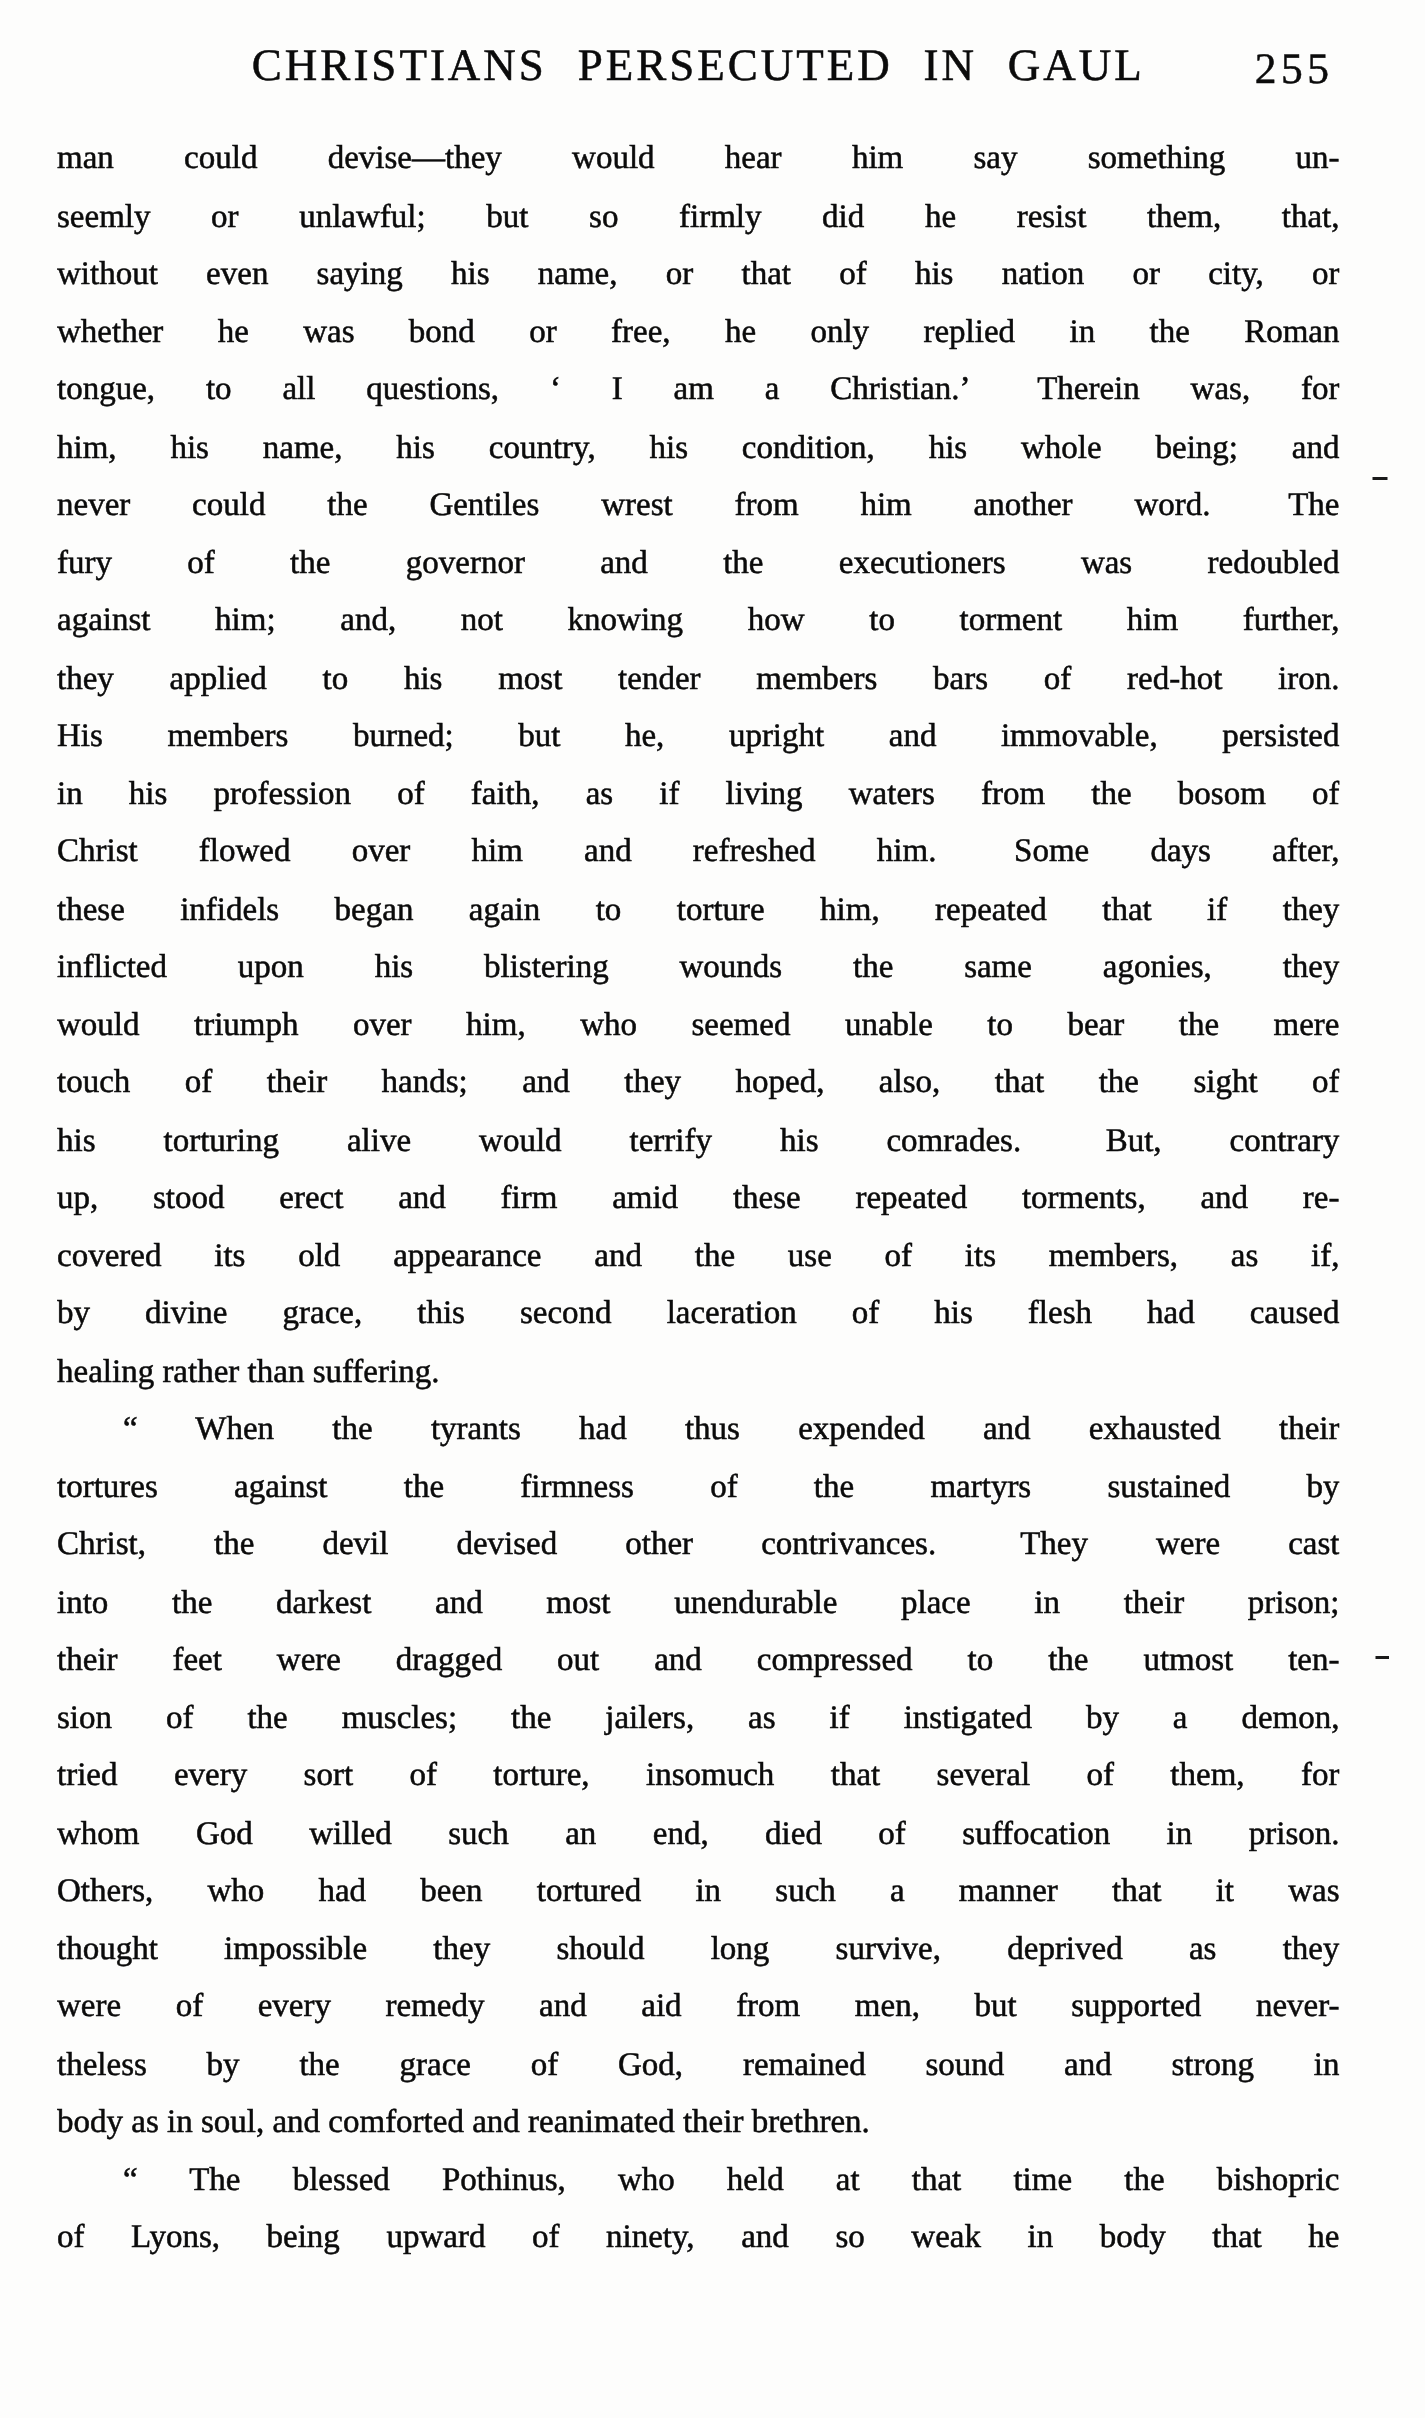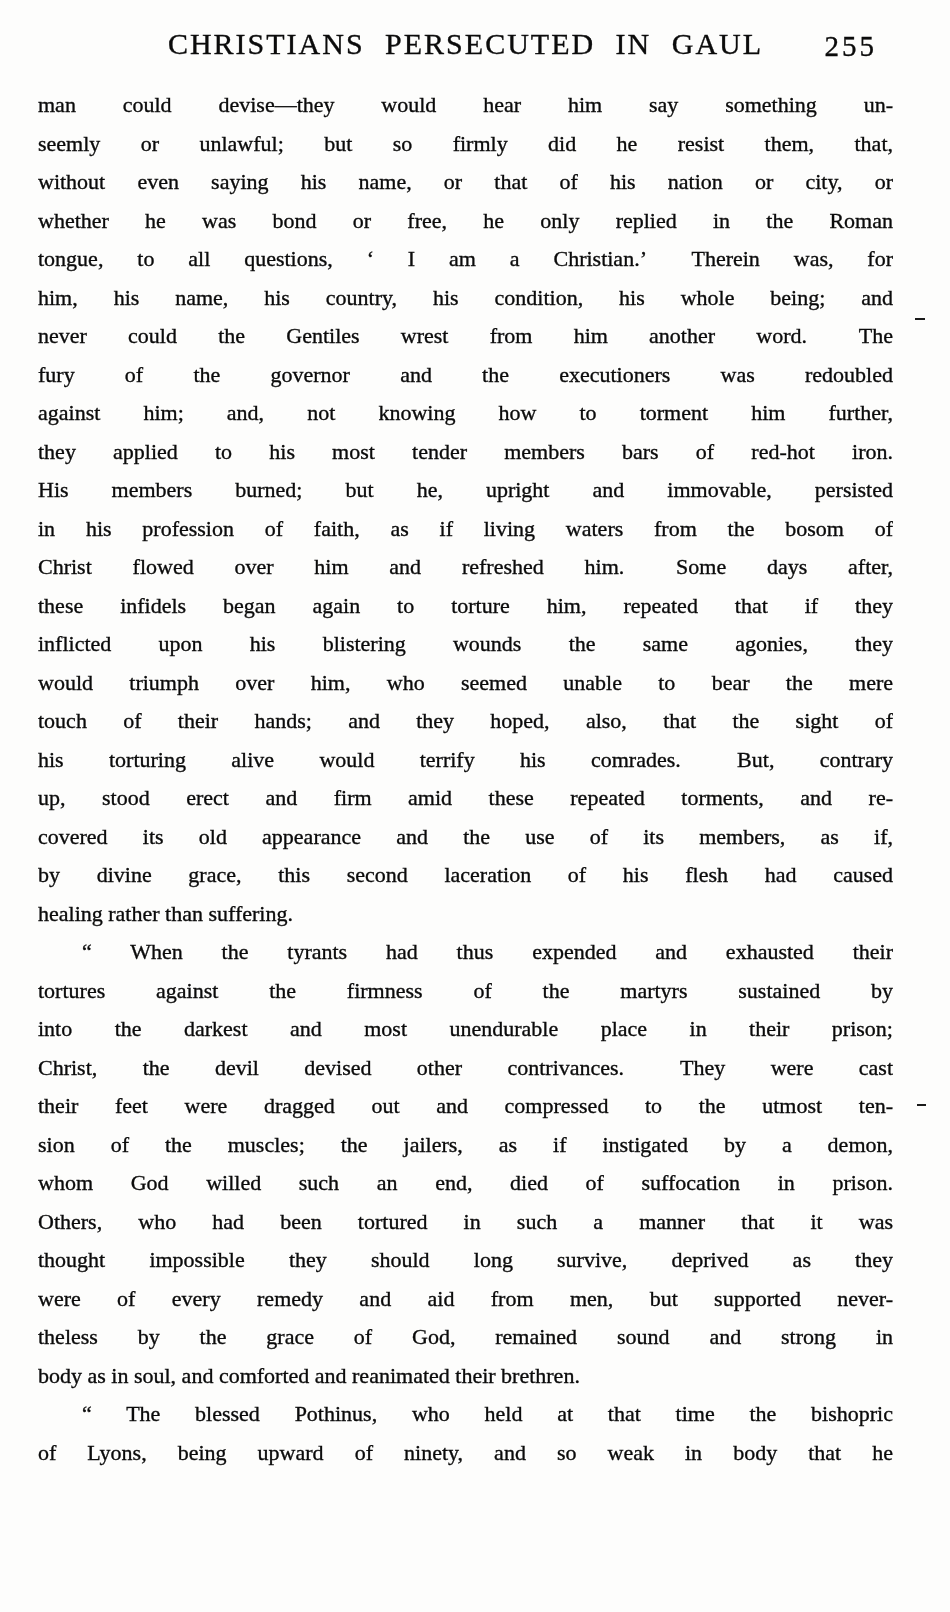--- a/index.html
+++ b/index.html
@@ -27,21 +27,21 @@
     font-size: 30px;
     letter-spacing: 2px;
     word-spacing: 11px;
     white-space: nowrap;
   }
   .head-title {
     display: inline-block;
   }
   .head-page-number {
     position: absolute;
-    right: 16px;
+    right: 4px;
     top: 3px;
     font-size: 29px;
     letter-spacing: 3px;
     word-spacing: 0;
     margin-left: 34px;
   }
   .text-block {
     position: absolute;
     top: 86px;
     left: 38px;
@@ -102,24 +102,25 @@
         <div class="line">touch of their hands; and they hoped, also, that the sight of</div>
         <div class="line">his torturing alive would terrify his comrades.  But, contrary</div>
         <div class="line">up, stood erect and firm amid these repeated torments, and re-</div>
         <div class="line">covered its old appearance and the use of its members, as if,</div>
         <div class="line">by divine grace, this second laceration of his flesh had caused</div>
         <div class="line last">healing rather than suffering.</div>
       </div>
       <div class="paragraph">
         <div class="line indent">“ When the tyrants had thus expended and exhausted their</div>
         <div class="line">tortures against the firmness of the martyrs sustained by</div>
+        <div class="line">Christ, the devil devised other contrivances.  They were cast</div>
         <div class="line">into the darkest and most unendurable place in their prison;</div>
-        <div class="line">Christ, the devil devised other contrivances.  They were cast</div>
         <div class="line">their feet were dragged out and compressed to the utmost ten-</div>
         <div class="line">sion of the muscles; the jailers, as if instigated by a demon,</div>
+        <div class="line">tried every sort of torture, insomuch that several of them, for</div>
         <div class="line">whom God willed such an end, died of suffocation in prison.</div>
         <div class="line">Others, who had been tortured in such a manner that it was</div>
         <div class="line">thought impossible they should long survive, deprived as they</div>
         <div class="line">were of every remedy and aid from men, but supported never-</div>
         <div class="line">theless by the grace of God, remained sound and strong in</div>
         <div class="line last">body as in soul, and comforted and reanimated their brethren.</div>
       </div>
       <div class="paragraph">
         <div class="line indent">“ The blessed Pothinus, who held at that time the bishopric</div>
         <div class="line">of Lyons, being upward of ninety, and so weak in body that he</div>

